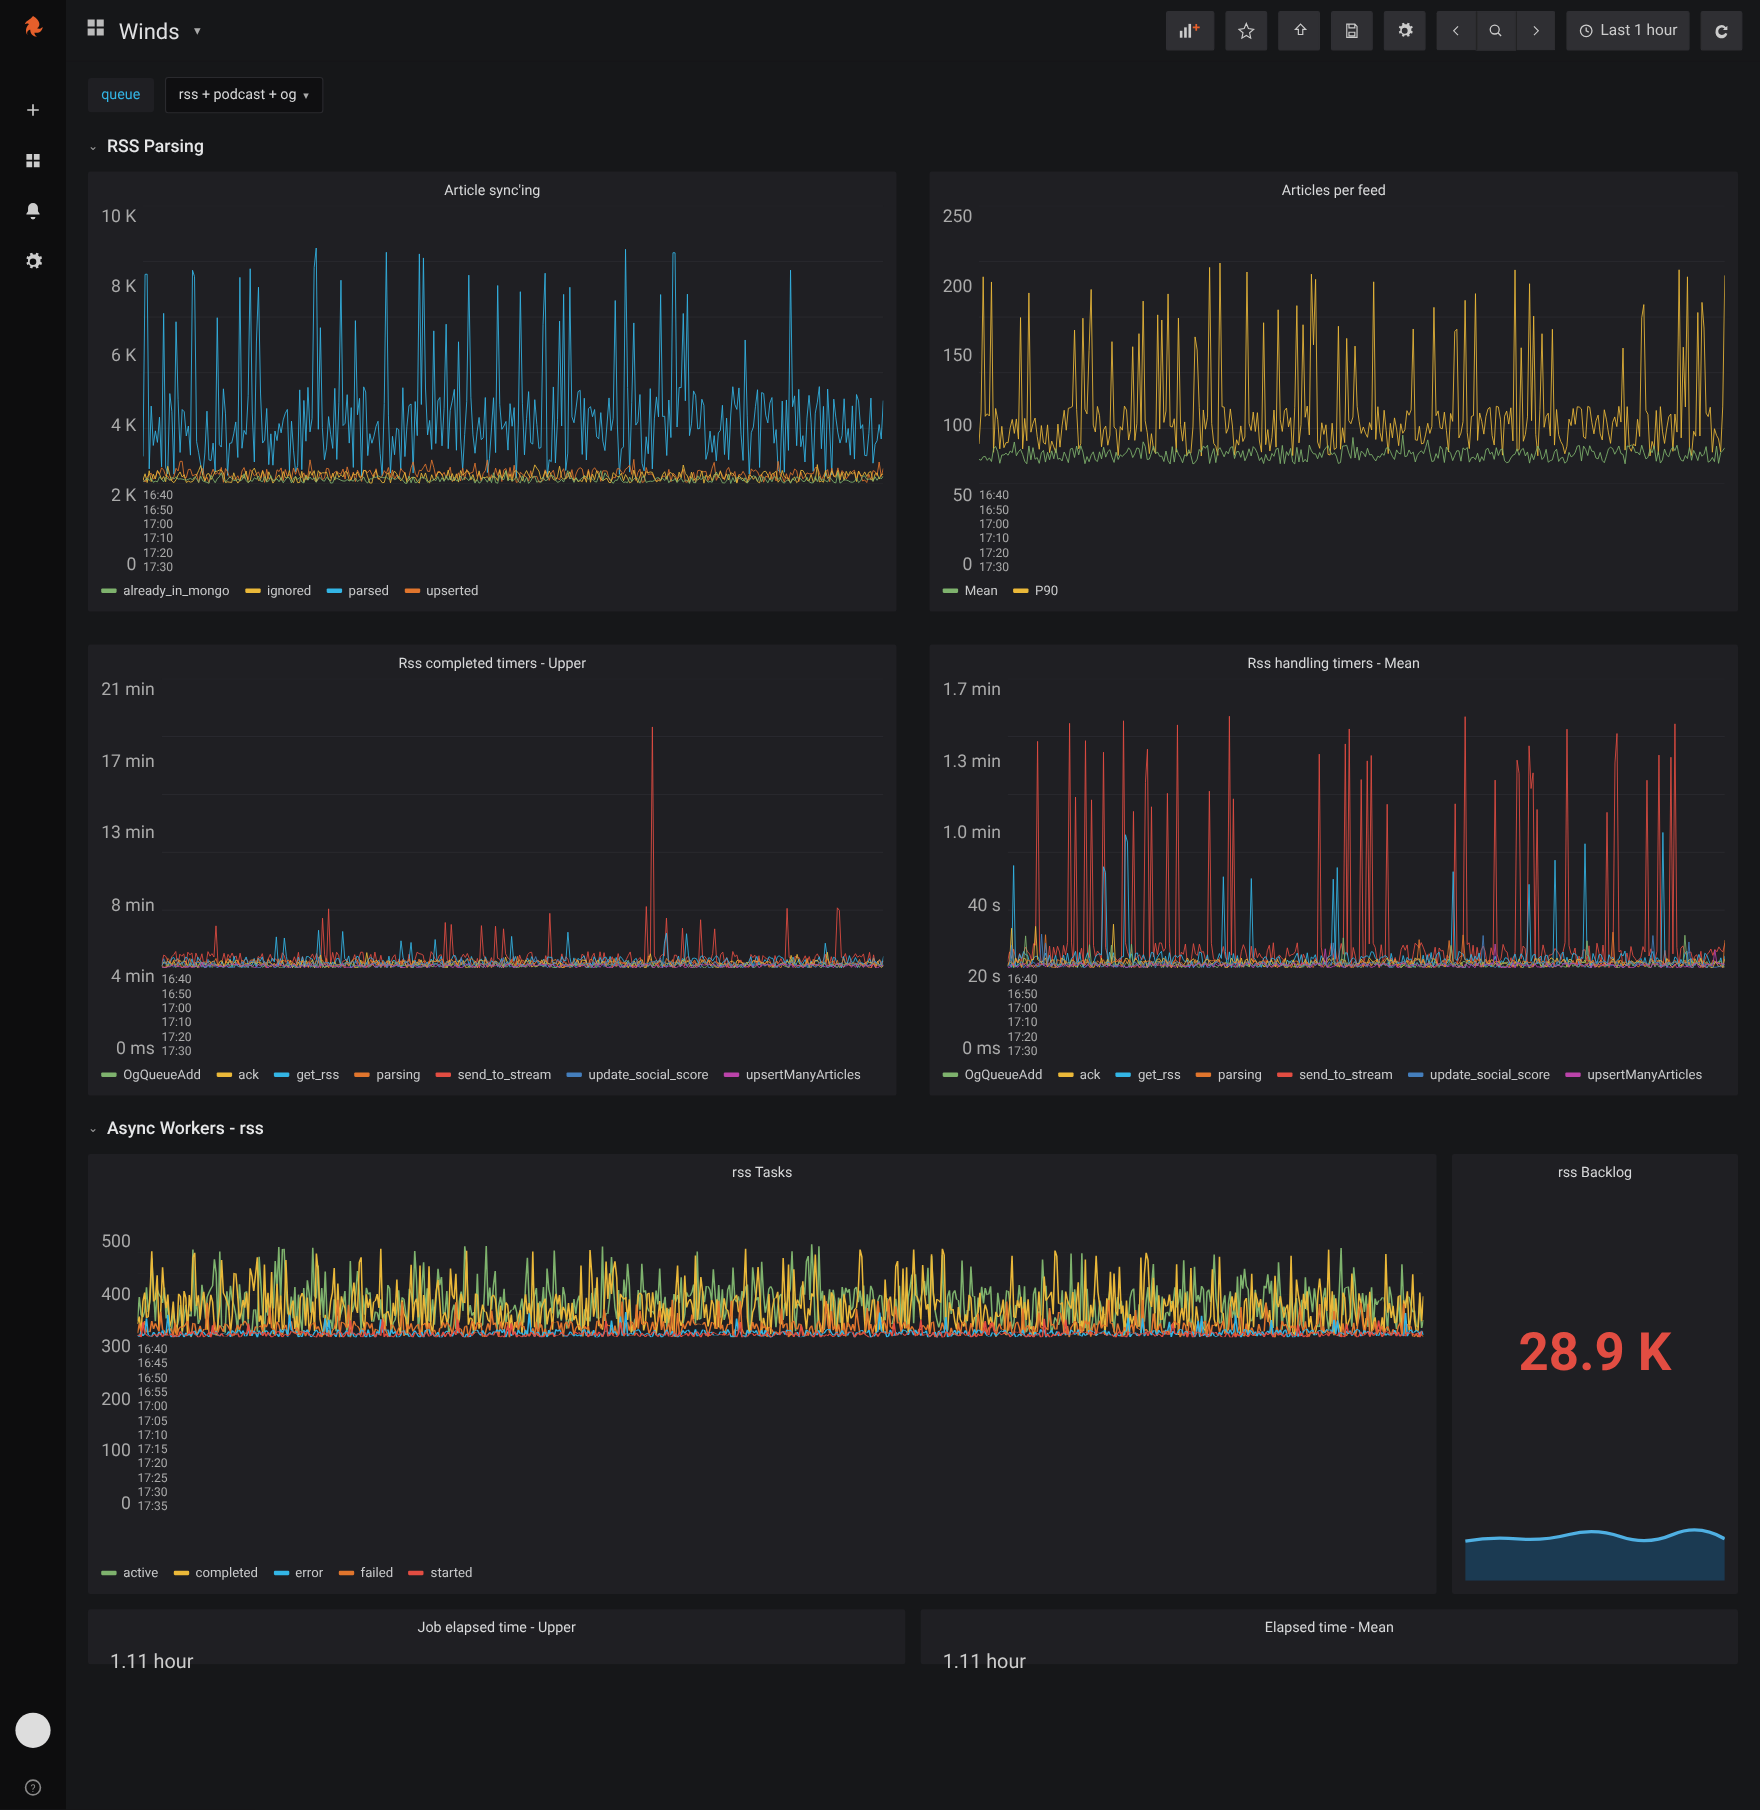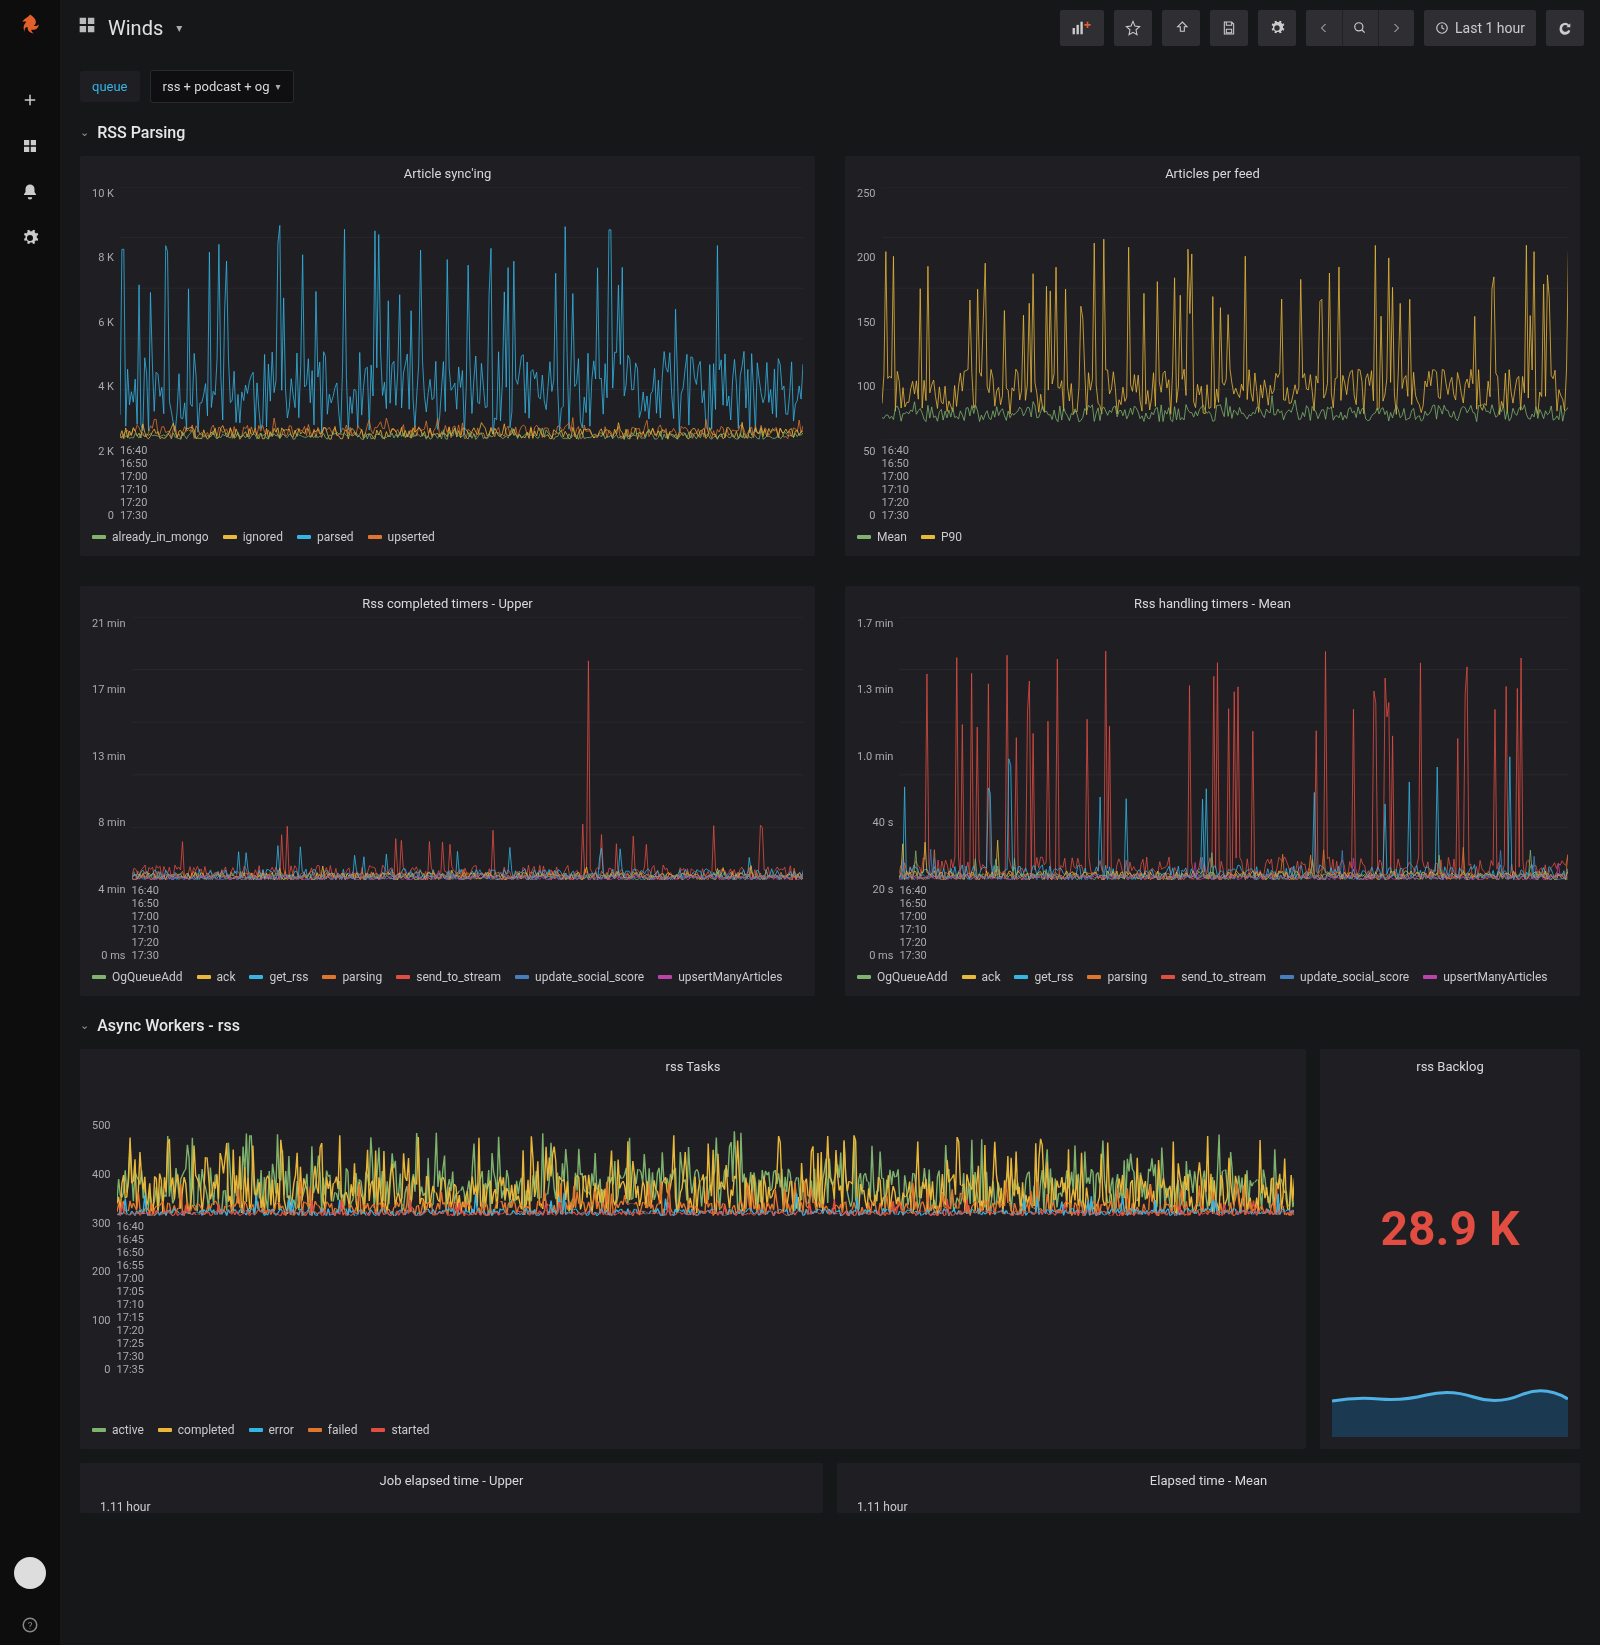--- a/index.html
+++ b/index.html
@@ -44,40 +44,40 @@
   .panels { display:grid; grid-template-columns:1fr 1fr; gap:30px; }
 
   .panel { background:#1f1f23; border-radius:2px; padding:10px 12px 12px 12px; display:flex; flex-direction:column; position:relative; }
   .panel-title { text-align:center; font-size:13px; color:#d8d9da; margin-bottom:6px; }
   .panel .chart { position:relative; flex:1; }
   .panel .legend { display:flex; flex-wrap:wrap; gap:10px 14px; margin-top:8px; font-size:12px; color:#c9cacb; }
   .legend .li { display:flex; align-items:center; gap:6px; }
   .legend .sw { width:14px; height:4px; border-radius:1px; }
 
   .chart { display:flex; }
-  .yaxis { display:flex; flex-direction:column; justify-content:space-between; align-items:flex-end; padding-right:6px; font-size:11px; color:#aaa; }
+  .yaxis { display:flex; flex-direction:column; justify-content:space-between; align-items:flex-end; padding-right:6px; font-size:16px; color:#aaa; }
   .plot { flex:1; position:relative; }
   .plot svg { position:absolute; inset:0; width:100%; height:100%; }
   .grid line { stroke:#2e2e33; stroke-width:1; }
   .series path { fill:none; stroke-width:1.2; }
   .xaxis { display:flex; justify-content:center; font-size:11px; color:#aaa; margin-top:4px; padding-left:46px;flex-direction:column; }
   .chart-col { flex:1; display:flex; flex-direction:column; }
 
   
   .tasks-row { display:grid; grid-template-columns: 1fr 260px; gap:14px; }
   .singlestat { display:flex; flex-direction:column; }
   .singlestat .bigval { flex:1; display:flex; align-items:center; justify-content:center; font-size:48px; font-weight:700; color:#e24d42; }
   .spark { height:60px; position:relative; }
   .spark svg { position:absolute; inset:0; width:100%; height:100%; }
   .spark path.fill { fill:#1b3a52; stroke:none; }
   .spark path.line { fill:none; stroke:#4fb0e3; stroke-width:1.5; }
 
   
   .mini-row { display:grid; grid-template-columns:1fr 1fr; gap:14px; }
-  .mini-val { font-size:12px; color:#ccc; padding:6px 0 0 8px; }
+  .mini-val { font-size:18px; color:#ccc; padding:6px 0 0 8px; }
 
   .caret-d { margin-left:3px; font-size:12px; color:#aaa; }
 </style>
 </head>
 <body>
 
 <div class="sidenav">
   <div class="logo">
     <svg viewBox="0 0 24 24" width="30" height="30">
         <path d="M12 2c-2 3-5 3-6 6 2-1 3 0 3 0-2 2-3 5-1 8-1-3 1-4 2-4 0 3 2 5 5 5-2-1-2-3-2-3 3 1 6-1 6-4-2 2-4 1-4 1 3-2 2-6-3-9z" fill="#e55f2b"></path>

